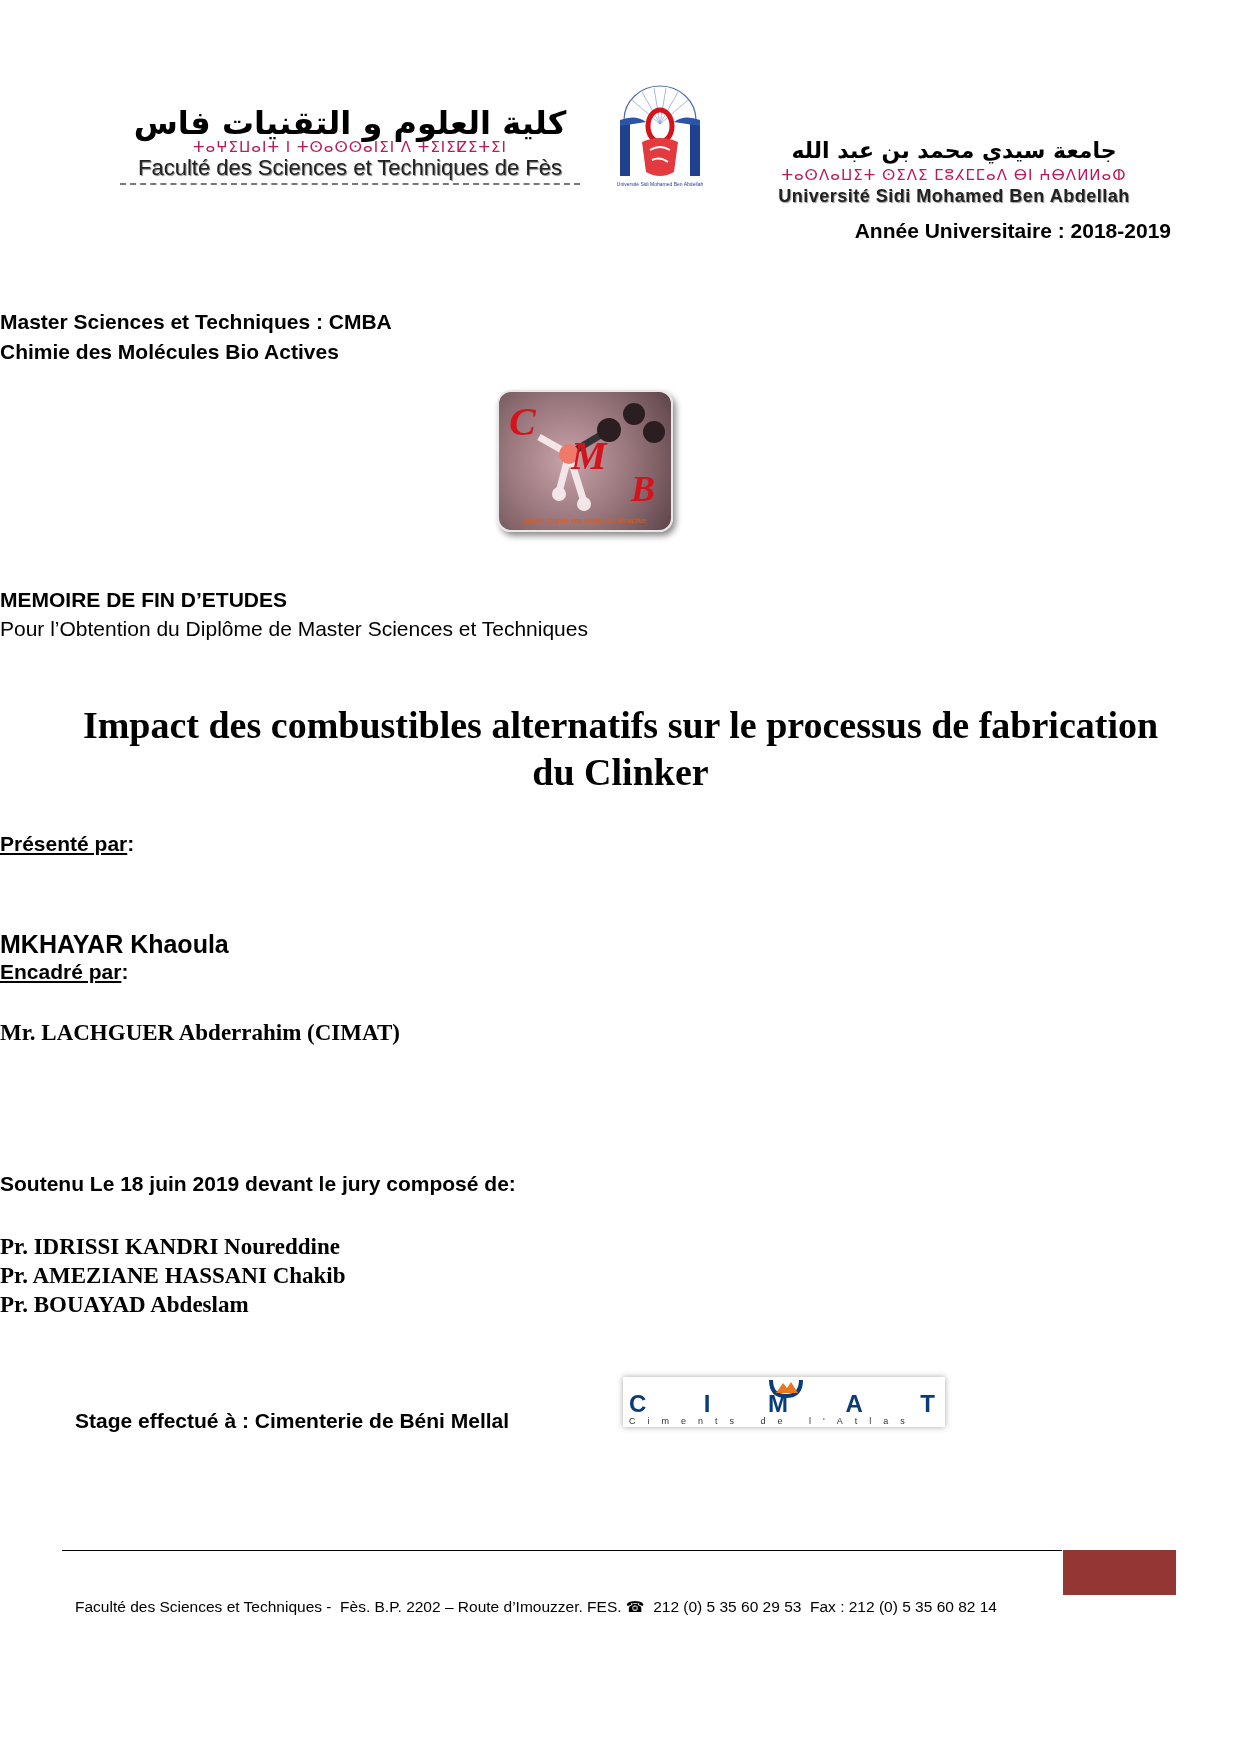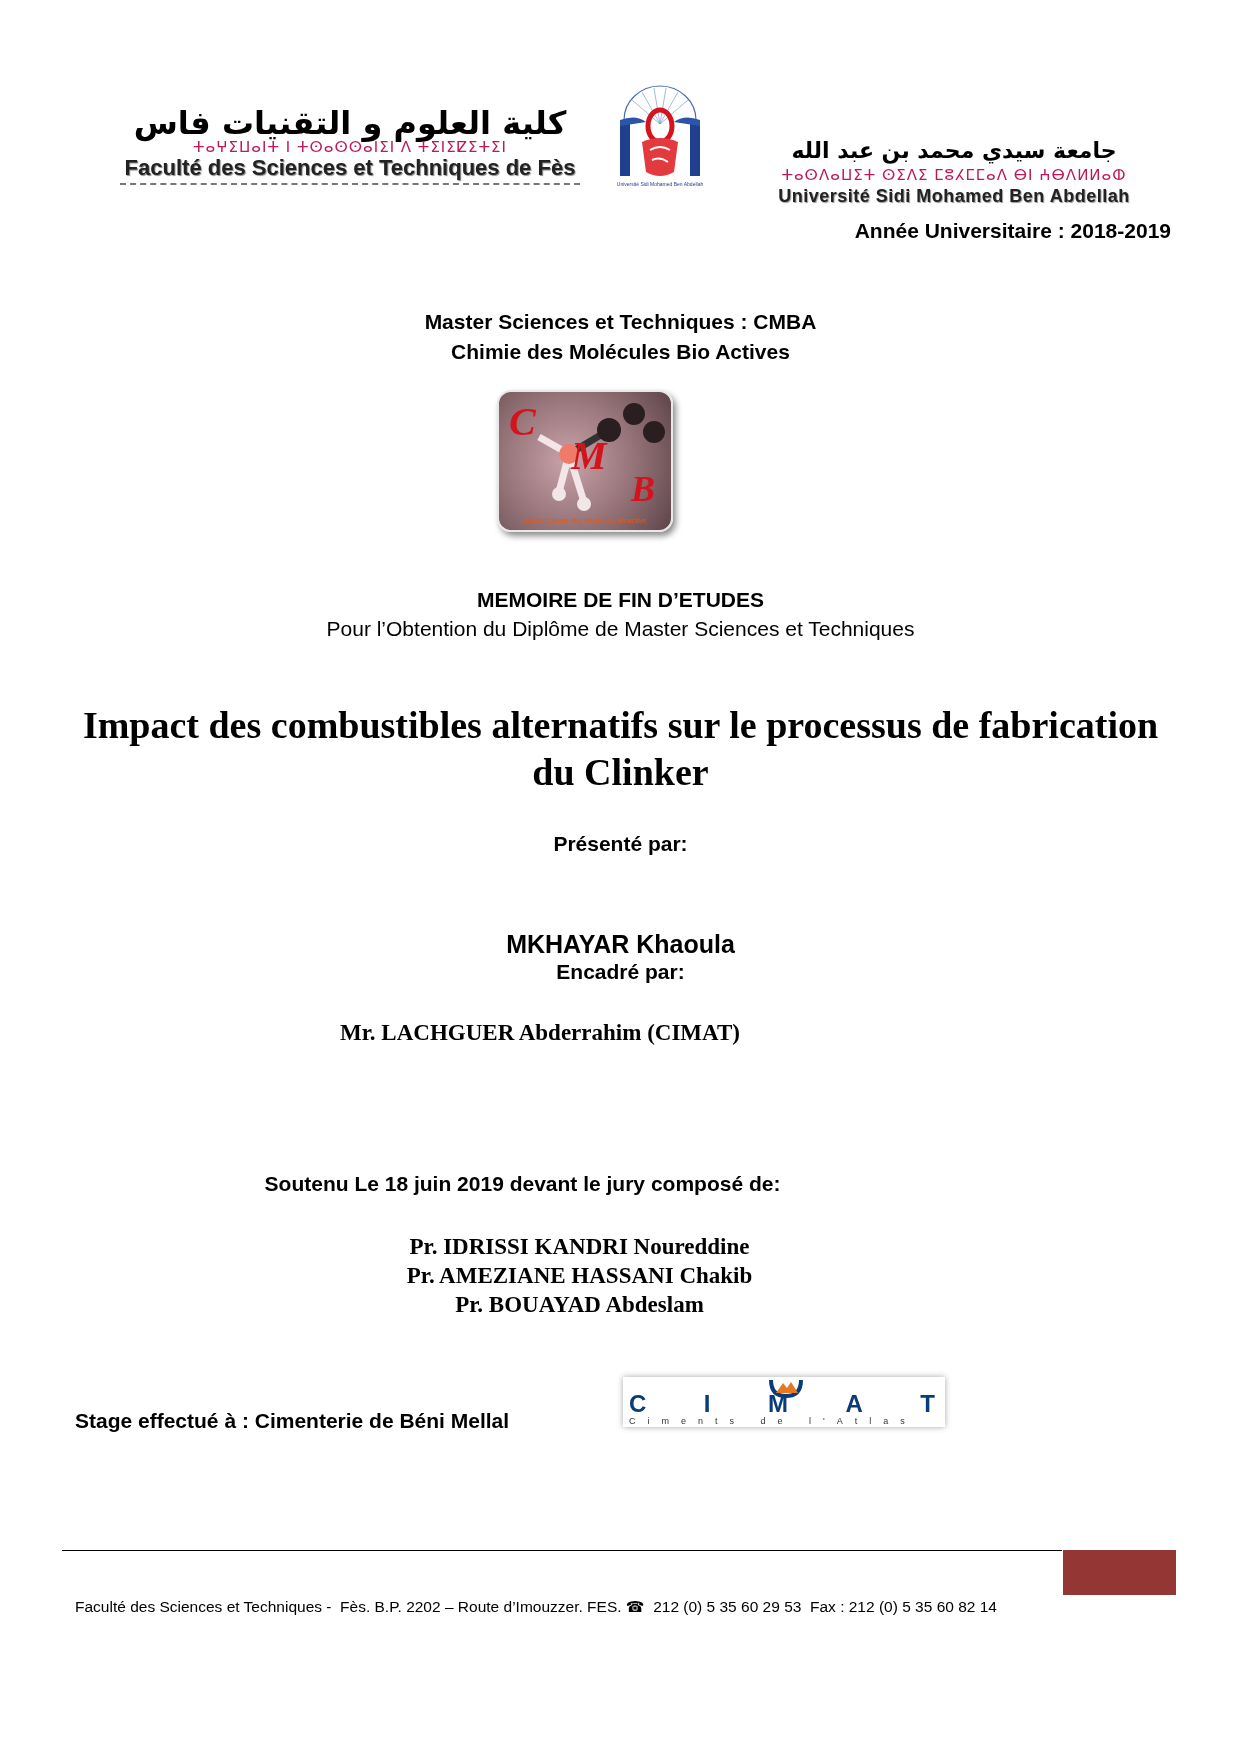--- a/index.html
+++ b/index.html
@@ -1,24 +1,24 @@
 <!DOCTYPE html>
 <html><head>
   <meta charset="utf-8">
   <style>
     html, body { margin: 0; padding: 0; background: #ffffff; }
     body { width: 1241px; height: 1754px; position: relative; overflow: hidden; color: #000; font-family: "Liberation Sans", sans-serif; }
     .abs { position: absolute; }
-    .center { text-align: center; }
+    .center { }
 
     
     .fst-block { left: 110px; top: 108px; width: 480px; text-align: center; }
     .fst-arabic { font-family: "DejaVu Sans", sans-serif; font-weight: bold; font-size: 32px; line-height: 30px; direction: rtl; }
     .tifinagh { font-family: "DejaVu Sans", sans-serif; font-size: 15px; letter-spacing: 1px; line-height: 18px; color: #be185d; }
-    .fst-french { font-weight: bold; font-size: 22px; line-height: 24px; color: #222; text-shadow: 1px 1px 1px #888; }
+    .fst-french { font-weight: normal; font-size: 22px; line-height: 24px; color: #222; text-shadow: 1px 1px 1px #888; }
     .fst-underline { margin: 3px auto 0; width: 460px; height: 4px; border-top: 2px dashed #777; }
 
     .usmba-logo { left: 612px; top: 80px; width: 96px; height: 112px; }
     .usmba-block { left: 754px; top: 108px; width: 400px; text-align: center; margin-top: 28px; }
     .usmba-arabic { font-family: "DejaVu Sans", sans-serif; font-weight: bold; font-size: 22px; line-height: 30px; direction: rtl; }
     .usmba-french { font-weight: bold; font-size: 18px; line-height: 24px; color: #222; text-shadow: 1px 1px 1px #999; letter-spacing: 0.5px; }
 
     .annee { right: 70px; top: 219px; font-weight: bold; font-size: 21px; }
 
     .master { left: 0; width: 1241px; top: 307px; font-weight: bold; font-size: 21px; line-height: 30px; }
@@ -28,21 +28,21 @@
       box-shadow: 3px 4px 6px rgba(0,0,0,0.45); border: 2px solid #e8e8e8; }
     .cmb-letter { position: absolute; font-family: "Liberation Serif", serif; font-style: italic; font-weight: bold; color: #d4141c; }
     .cmb-caption { position: absolute; left: 8px; right: 8px; bottom: 6px; font-size: 7px; color: #e05a1a; font-style: italic; text-align: center; white-space: nowrap; }
 
     .memoire { left: 0; width: 1241px; top: 585px; font-weight: bold; font-size: 21px; line-height: 30px; }
     .obtention { left: 0; width: 1241px; top: 614px; font-size: 21px; line-height: 30px; }
 
     .title { left: 80px; width: 1081px; top: 702px; font-family: "Liberation Serif", serif; font-weight: bold; font-size: 38px; line-height: 47px; text-align: center; }
 
     .label-u { font-weight: bold; font-size: 21px; }
-    .label-u .u { }
+    .label-u .u { text-decoration: underline; }
     .presente { left: 0; width: 1241px; top: 832px; }
     .student { left: 0; width: 1241px; top: 894px; font-weight: bold; font-size: 25px; margin-top: 36px; }
     .encadre { left: 0; width: 1241px; top: 960px; }
     .supervisors { left: 0; width: 1080px; top: 1018px; font-family: "Liberation Serif", serif; font-weight: bold; font-size: 23px; line-height: 29px; }
 
     .soutenu { left: 0; width: 1045px; top: 1172px; font-weight: bold; font-size: 21px; }
     .jury { left: 0; width: 1159px; top: 1232px; font-family: Liberation Serif, serif; font-weight: bold; font-size: 23px; line-height: 29px; }
 
     .stage { left: 75px; top: 1409px; font-weight: bold; font-size: 21px; }
     .cimat-logo { left: 623px; top: 1377px; width: 322px; height: 50px; background: #fff; box-shadow: 0 0 6px rgba(0,0,0,0.35); }

